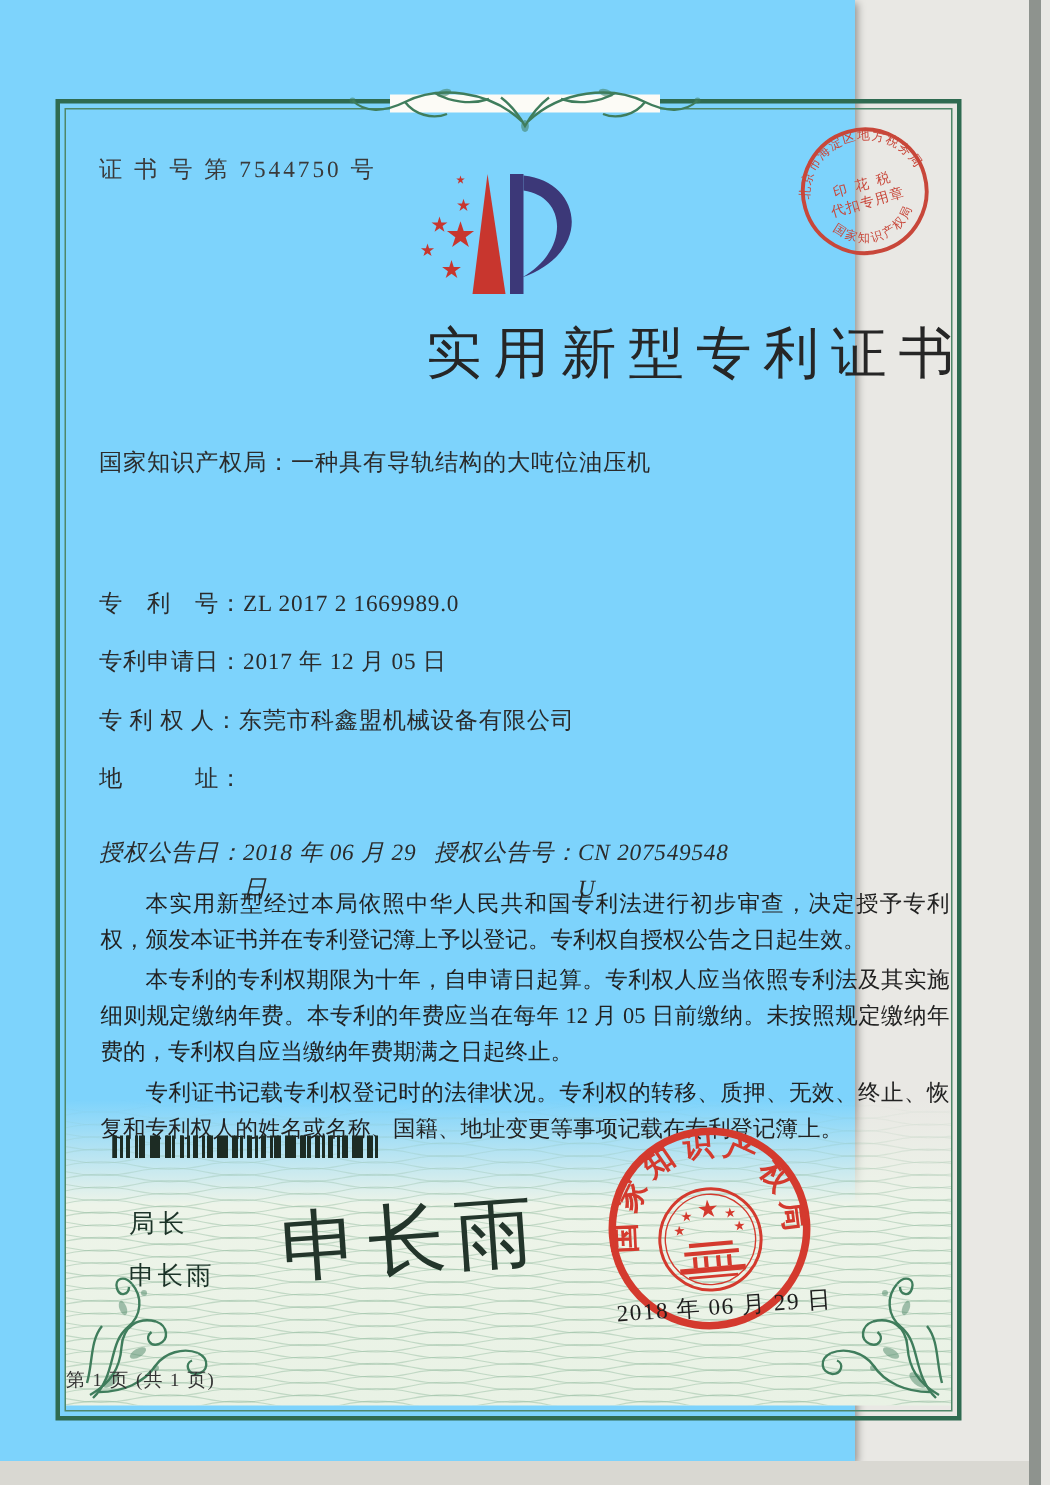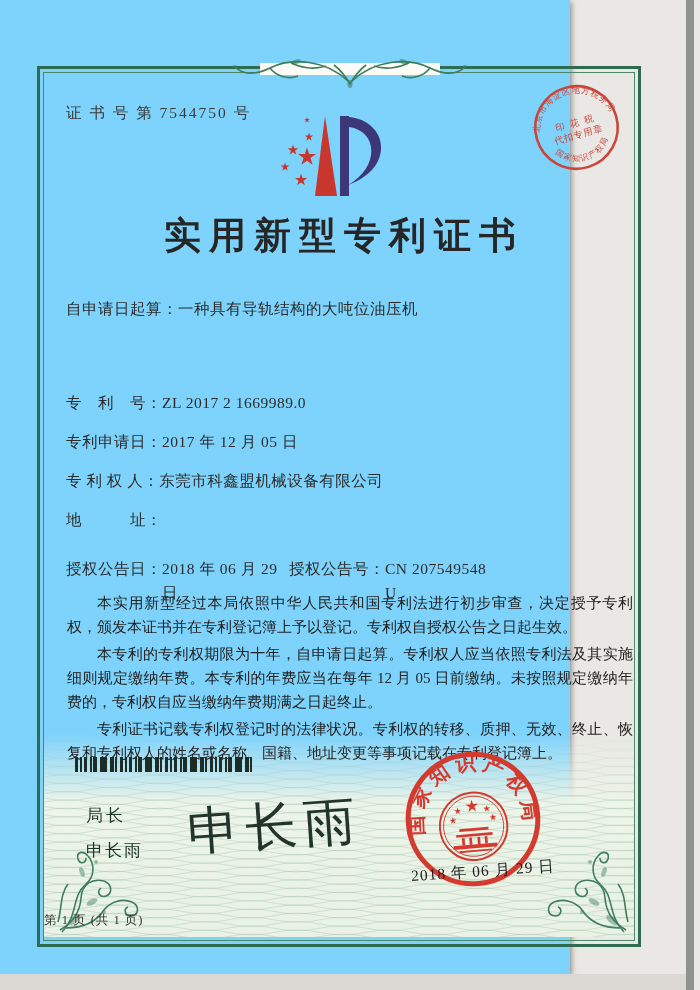--- a/index.html
+++ b/index.html
@@ -13,28 +13,28 @@
     background:#7dd3fc;
     box-shadow:2px 2px 5px rgba(0,0,0,.35);
   }
   .scan-edge-right{position:absolute;left:686px;top:0;width:8px;height:990px;background:#8e938e;}
   .scan-edge-bottom{position:absolute;left:0;top:974px;width:686px;height:16px;background:#d9d8d2;}
 
   .border-outer{position:absolute;left:37px;top:66px;width:598px;height:875px;border:3px solid #2f6b51;}
   .border-inner{position:absolute;left:3px;top:3px;right:3px;bottom:3px;border:1px solid #4f8769;}
 
   .cert-number{position:absolute;left:66px;top:103px;font-size:15.5px;color:#3a3a3a;letter-spacing:2px;}
-  .title{position:absolute;left:44px;top:211px;width:600px;text-align:center;
-    font-size:37px;font-weight:bold;letter-spacing:8px;color:#262626;}
+  .title{position:absolute;left:44px;top:211px;width:600px;text-align:right;
+    font-size:37px;font-weight:normal;letter-spacing:8px;color:#262626;}
 
   .field-row{position:absolute;left:66px;right:76px;display:flex;font-size:15.5px;color:#2b2b2b;line-height:1.55;}
   .field-label{flex:none;letter-spacing:.5px;}
   .field-value{letter-spacing:.5px;}
   .row-1{top:297px}.row-2{top:352px}.row-3{top:391px}.row-4{top:430px}
-  .row-5{top:469px}.row-6{top:508px}.row-7{top:557px;justify-content:flex-end;}
+  .row-5{top:469px}.row-6{top:508px}.row-7{top:557px;justify-content:flex-end;font-style:italic;}
   .pair{display:flex;}
 
   .body-text{position:absolute;left:63px;top:588px;width:574px;font-size:15px;
     line-height:1.58;color:#222;text-align:justify;}
   .body-text p{margin:4px;text-indent:2em;}
 
   .green-zone{
     position:absolute;left:44px;top:733px;width:590px;height:204px;
     background:linear-gradient(180deg,rgba(238,245,234,0) 0px,#edf4e9 70px,#e9f2e5 204px);
   }
@@ -190,21 +190,21 @@
     <polygon points="51,4 63,84 41,84" fill="#c8362e"></polygon>
     <g fill="#3c3878">
       <rect x="66" y="4" width="9" height="80"></rect>
       <path d="M75,5 C114,9 122,56 74,73 C106,55 104,19 75,15 Z"></path>
     </g>
   </svg>
 
   <div class="title">实用新型专利证书</div>
 
   <div class="field-row row-1">
-    <span class="field-label">自申请日起算：</span>
+    <span class="field-label">国家知识产权局：</span>
     <span class="field-value">一种具有导轨结构的大吨位油压机</span>
   </div>
   <div class="field-row row-3">
     <span class="field-label">专　利　号：</span>
     <span class="field-value">ZL 2017 2 1669989.0</span>
   </div>
   <div class="field-row row-4">
     <span class="field-label">专利申请日：</span>
     <span class="field-value">2017 年 12 月 05 日</span>
   </div>

